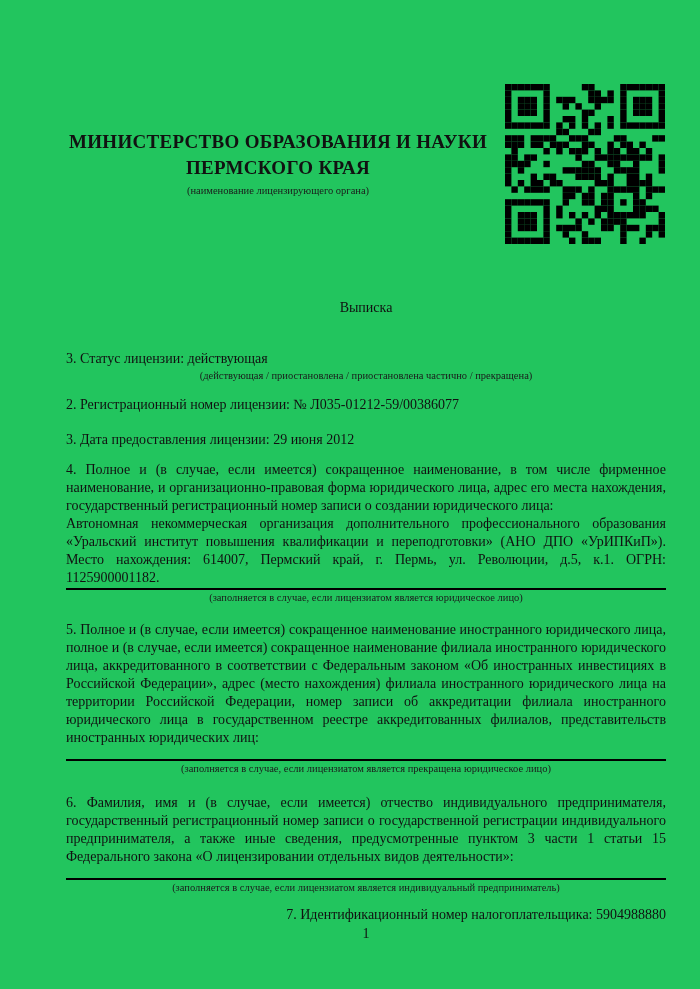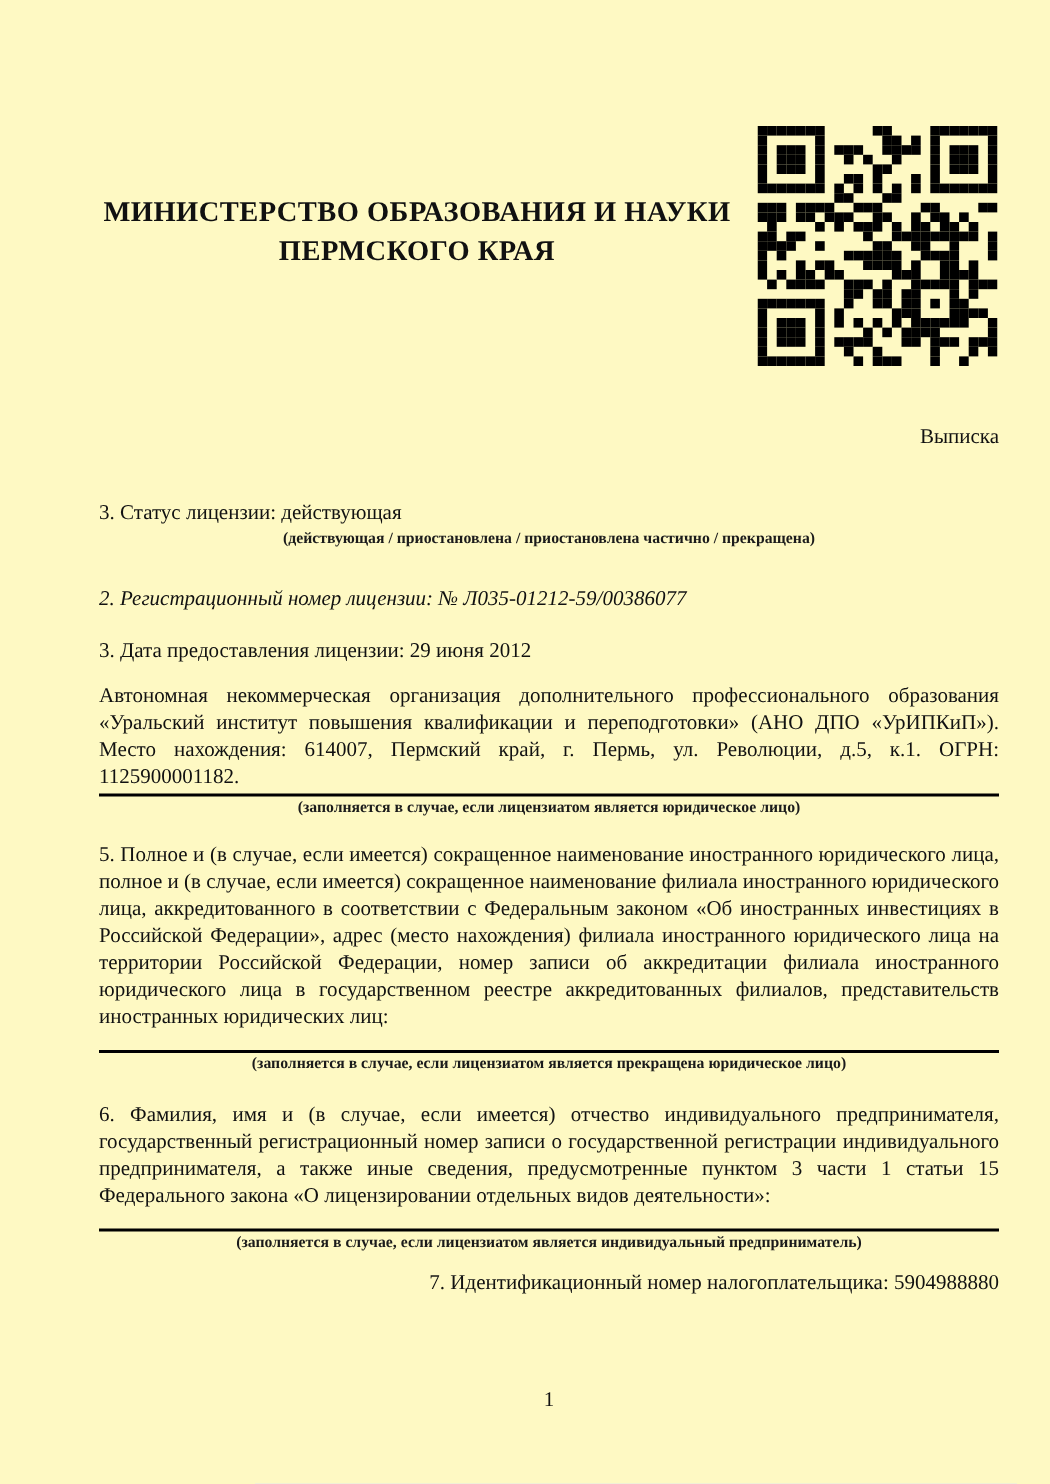--- a/index.html
+++ b/index.html
@@ -1,31 +1,31 @@
 <!DOCTYPE html>
 <html><head>
 <meta charset="utf-8">
 <style>
   html,body { margin:0; padding:0; background:#e8e8e8; }
   .page {
     position:relative; width:700px; height:989px; margin:0 auto;
-    background:#fef9c3; color:#111111;
+    background:#22c55e; color:#111111;
     font-family:"Liberation Serif","DejaVu Serif",serif;
     font-size:14px; line-height:18px; overflow:hidden;
   }
   .content { position:absolute; left:66px; top:0; width:600px; }
   .org-header { margin-top:129px; width:424px; text-align:center; }
   .org-name { font-weight:bold; font-size:19px; line-height:26px; letter-spacing:0.3px; }
   .small-caption { font-size:10.5px; line-height:13px; color:#1b1b1b; }
   .org-header .small-caption { margin-top:3px; }
-  .doc-title { margin-top:102px; text-align:right; }
+  .doc-title { margin-top:102px; text-align:center; }
   .item { margin-top:0; }
   .m-status  { margin-top:33px; }
-  .cap-line  { margin-top:1px; text-align:center;font-weight:bold; }
-  .m-regnum  { margin-top:25px;font-style:italic; }
+  .cap-line  { margin-top:1px; text-align:center; }
+  .m-regnum  { margin-top:14px; }
   .m-grant   { margin-top:17px; }
   .m-entity  { margin-top:12px; }
   .m-foreign { margin-top:17px; }
   .m-indiv   { margin-top:19px; }
   .m-inn     { margin-top:12px;text-align:right; }
   .just { text-align:justify; margin:0; }
   .rule { height:0; border-top:2px solid #000; margin-top:1px; }
   .rule-gap { margin-top:12px; }
   .page-number { position:absolute; left:66px; top:925px; width:600px; text-align:center; }
   .qr { position:absolute; left:505px; top:84px; width:160px; height:160px; }
@@ -356,40 +356,42 @@
           <rect x="21" y="24" width="1" height="1"></rect>
         </g>
       </svg>
   </div>
 
   <div class="content">
 
     <div class="org-header">
       <div class="org-name">МИНИСТЕРСТВО ОБРАЗОВАНИЯ И НАУКИ</div>
       <div class="org-name">ПЕРМСКОГО КРАЯ</div>
+      <div class="small-caption">(наименование лицензирующего органа)</div>
     </div>
 
     <div class="doc-title">
       <div>Выписка</div>
     </div>
 
     <div class="item m-status">
       <div>3. Статус лицензии: действующая</div>
       <div class="small-caption cap-line">(действующая / приостановлена / приостановлена частично / прекращена)</div>
     </div>
 
     <div class="item m-regnum">
       <div>2. Регистрационный номер лицензии: № Л035-01212-59/00386077</div>
     </div>
 
     <div class="item m-grant">
       <div>3. Дата предоставления лицензии: 29 июня 2012</div>
     </div>
 
     <div class="item m-entity">
+      <p class="just">4. Полное и (в случае, если имеется) сокращенное наименование, в том числе фирменное наименование, и организационно-правовая форма юридического лица, адрес его места нахождения, государственный регистрационный номер записи о создании юридического лица:</p>
       <p class="just">Автономная некоммерческая организация дополнительного профессионального образования «Уральский институт повышения квалификации и переподготовки» (АНО ДПО «УрИПКиП»). Место нахождения: 614007, Пермский край, г. Пермь, ул. Революции, д.5, к.1. ОГРН: 1125900001182.</p>
       <div class="rule"></div>
       <div class="small-caption cap-line">(заполняется в случае, если лицензиатом является юридическое лицо)</div>
     </div>
 
     <div class="item m-foreign">
       <p class="just">5. Полное и (в случае, если имеется) сокращенное наименование иностранного юридического лица, полное и (в случае, если имеется) сокращенное наименование филиала иностранного юридического лица, аккредитованного в соответствии с Федеральным законом «Об иностранных инвестициях в Российской Федерации», адрес (место нахождения) филиала иностранного юридического лица на территории Российской Федерации, номер записи об аккредитации филиала иностранного юридического лица в государственном реестре аккредитованных филиалов, представительств иностранных юридических лиц:</p>
       <div class="rule rule-gap"></div>
       <div class="small-caption cap-line">(заполняется в случае, если лицензиатом является прекращена юридическое лицо)</div>
     </div>

